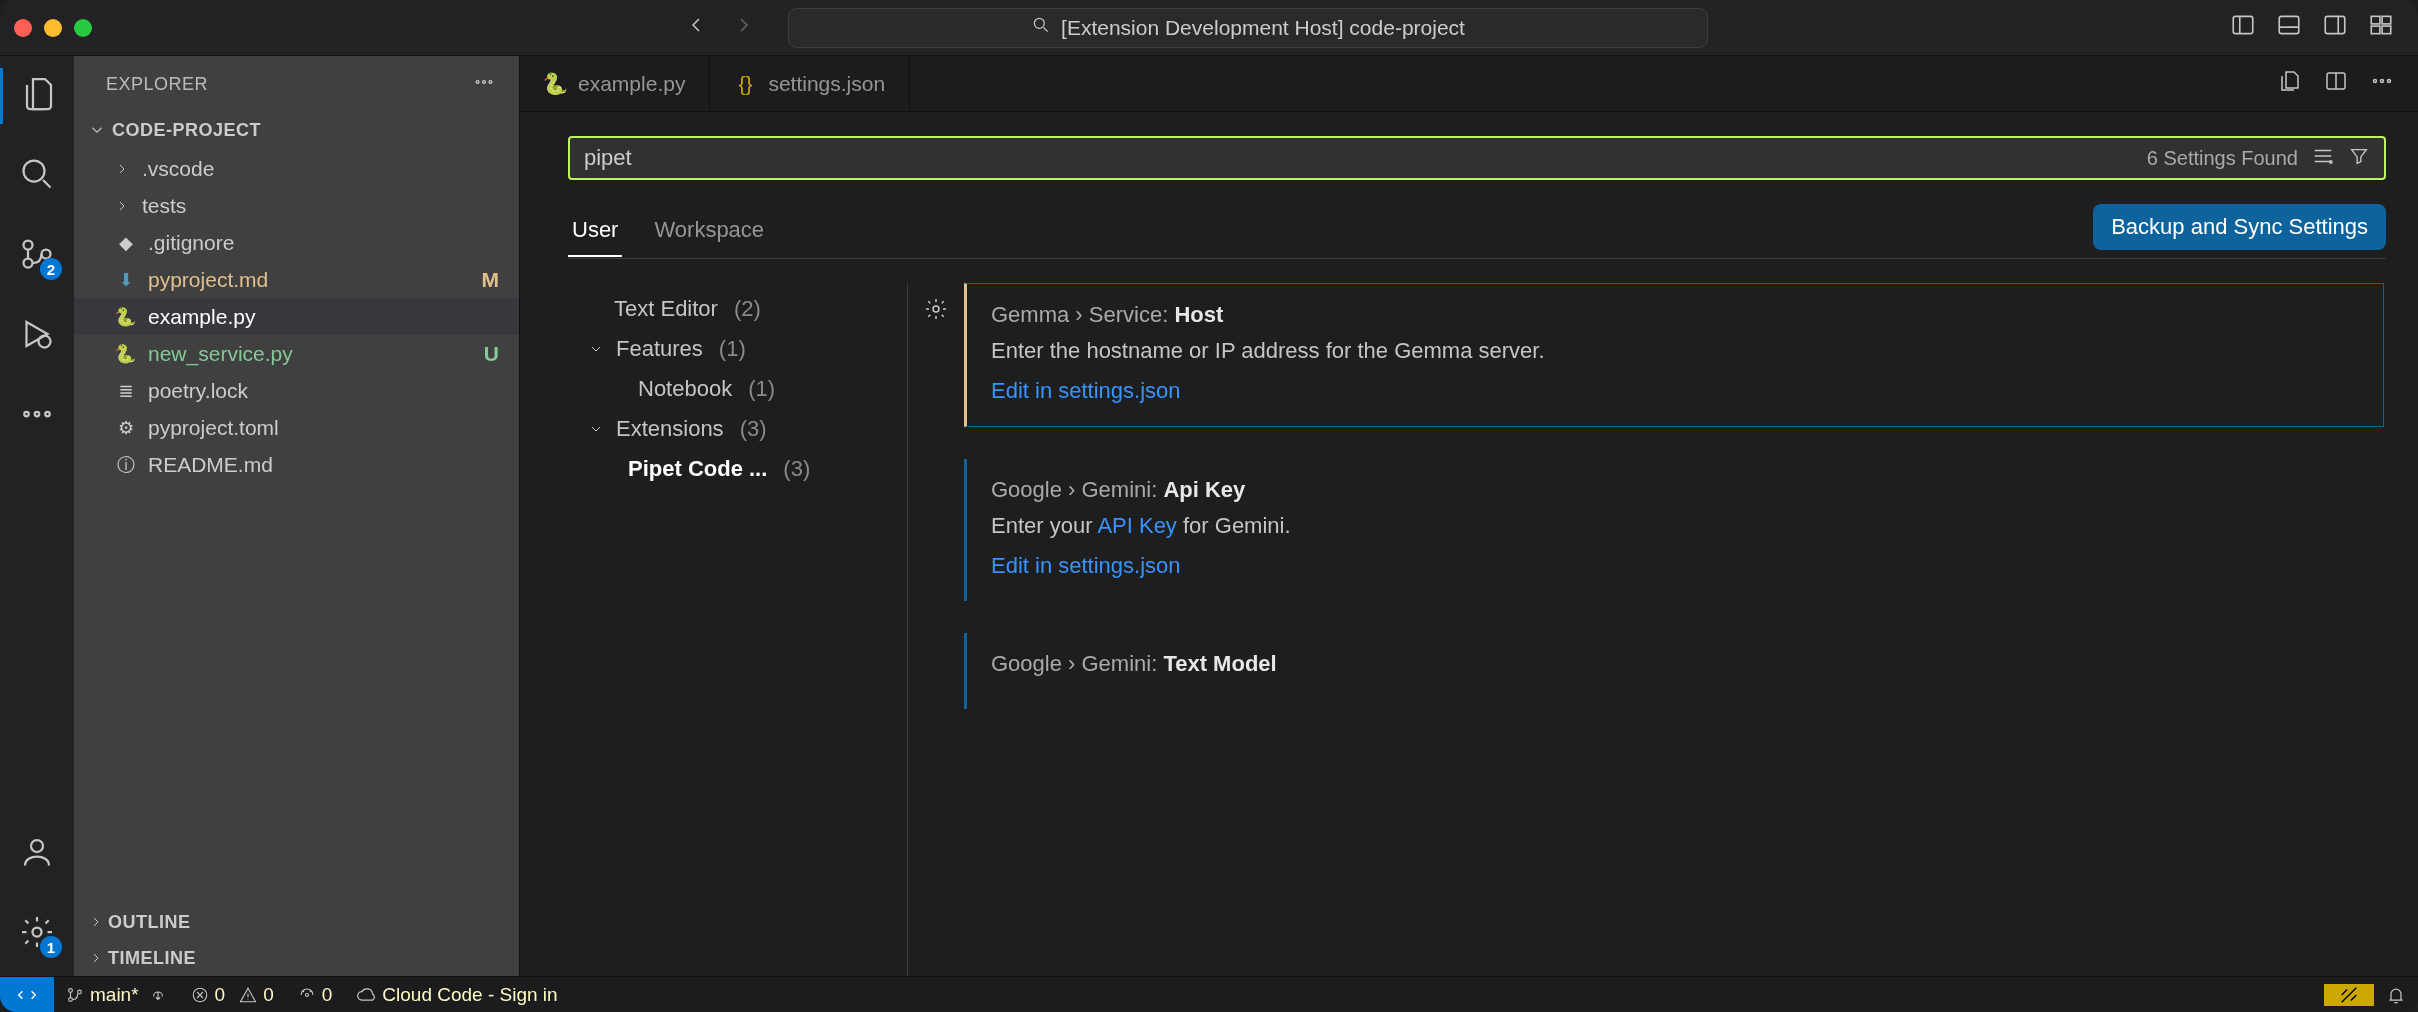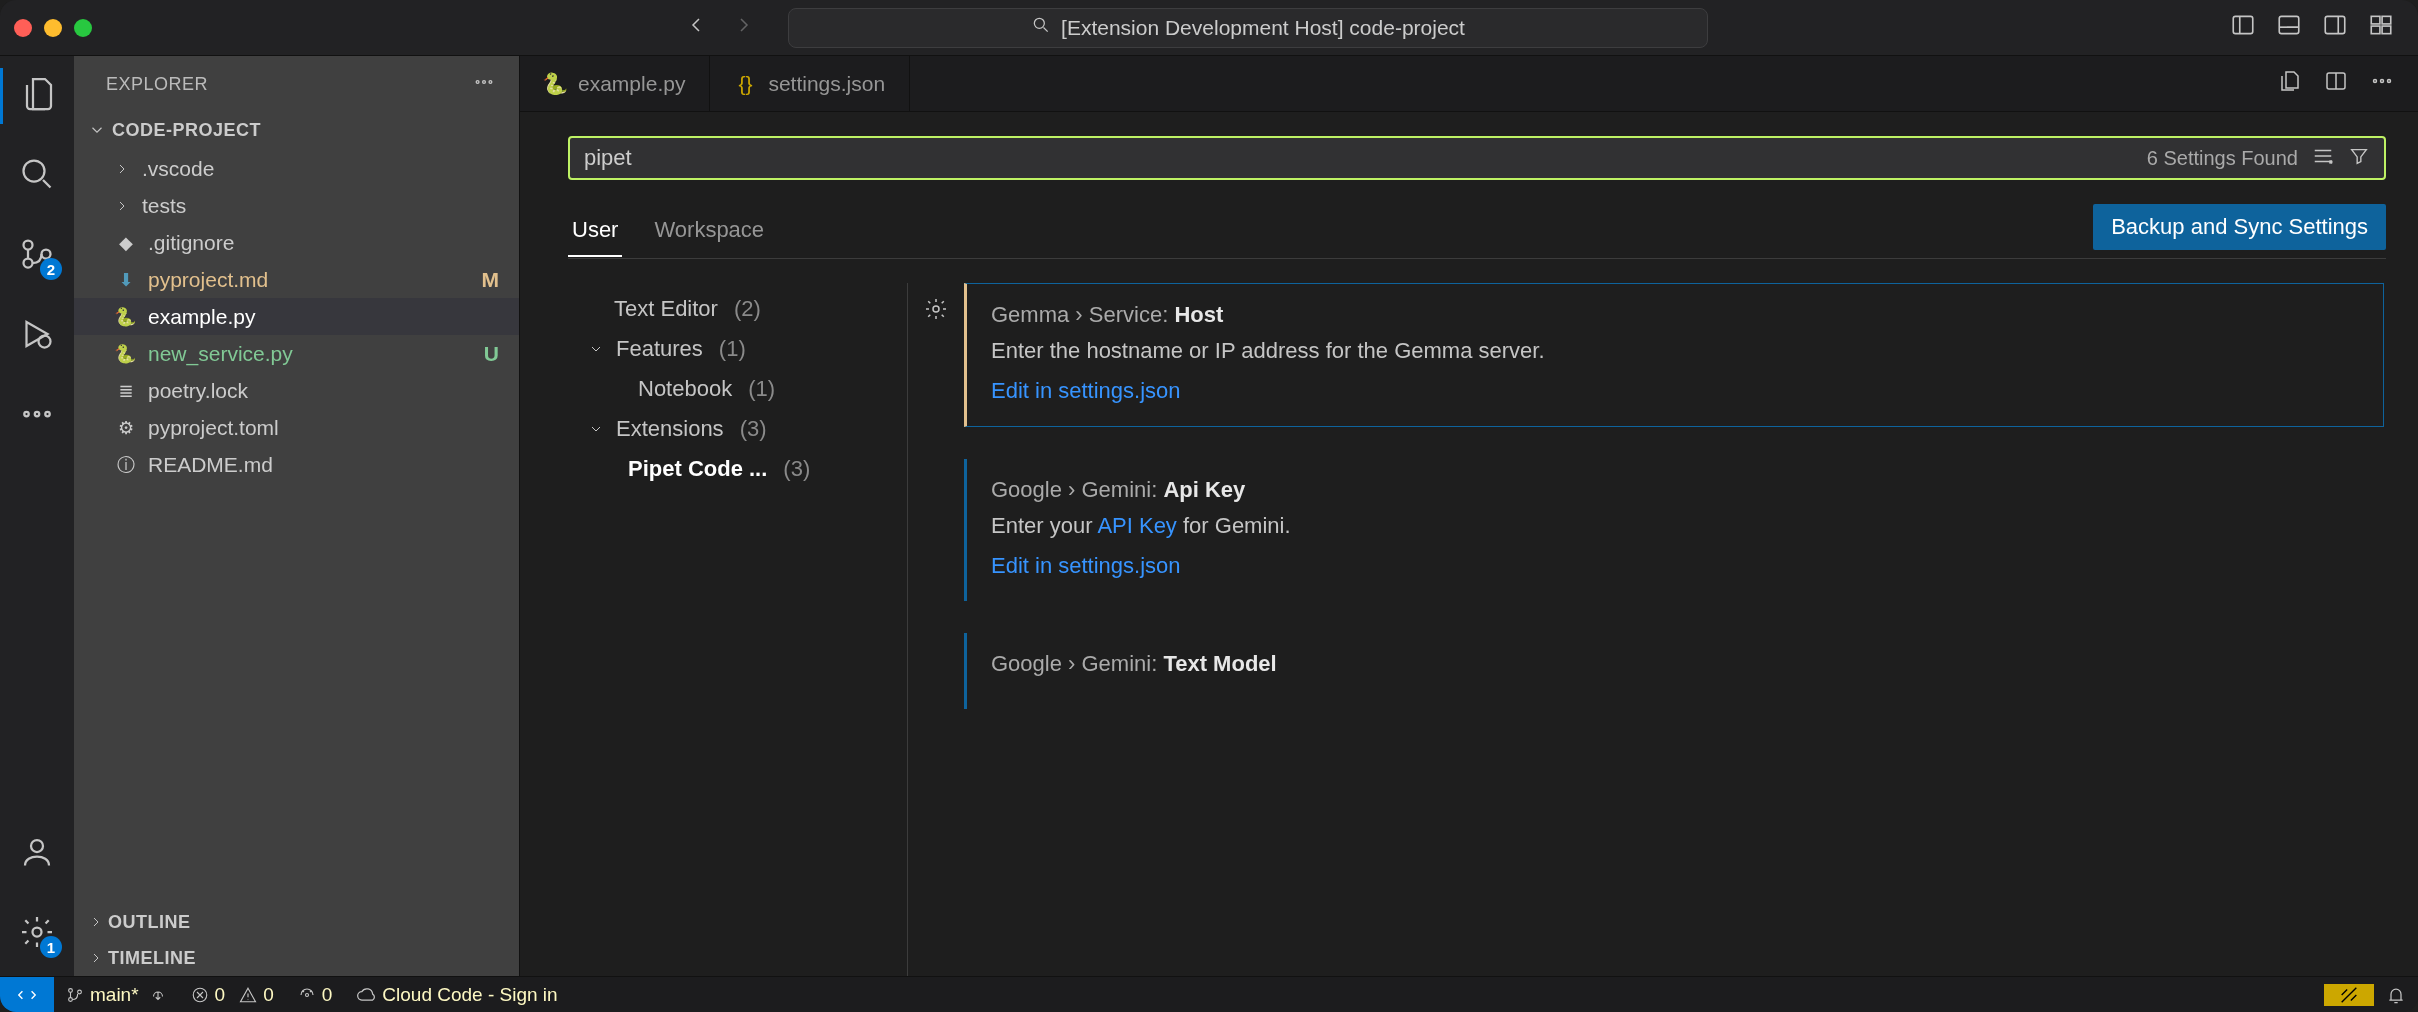--- a/index.html
+++ b/index.html
@@ -224,21 +224,21 @@
   color: #969696;
 }
 .scope-tab.active { color: #fff; border-bottom: 2px solid #fff; margin-bottom: -1px; }
 .sync-btn {
   margin-left: auto;
   background: #0e639c;
   color: #fff;
   border: none;
   padding: 10px 18px;
   font-size: 22px;
-  border-radius: 2px;
+  border-radius: 8px;
   margin-bottom: 8px;
 }
 
 .settings-body {
   display: flex;
   flex: 1;
   margin-top: 24px;
   min-height: 0;
   gap: 10px;
 }

